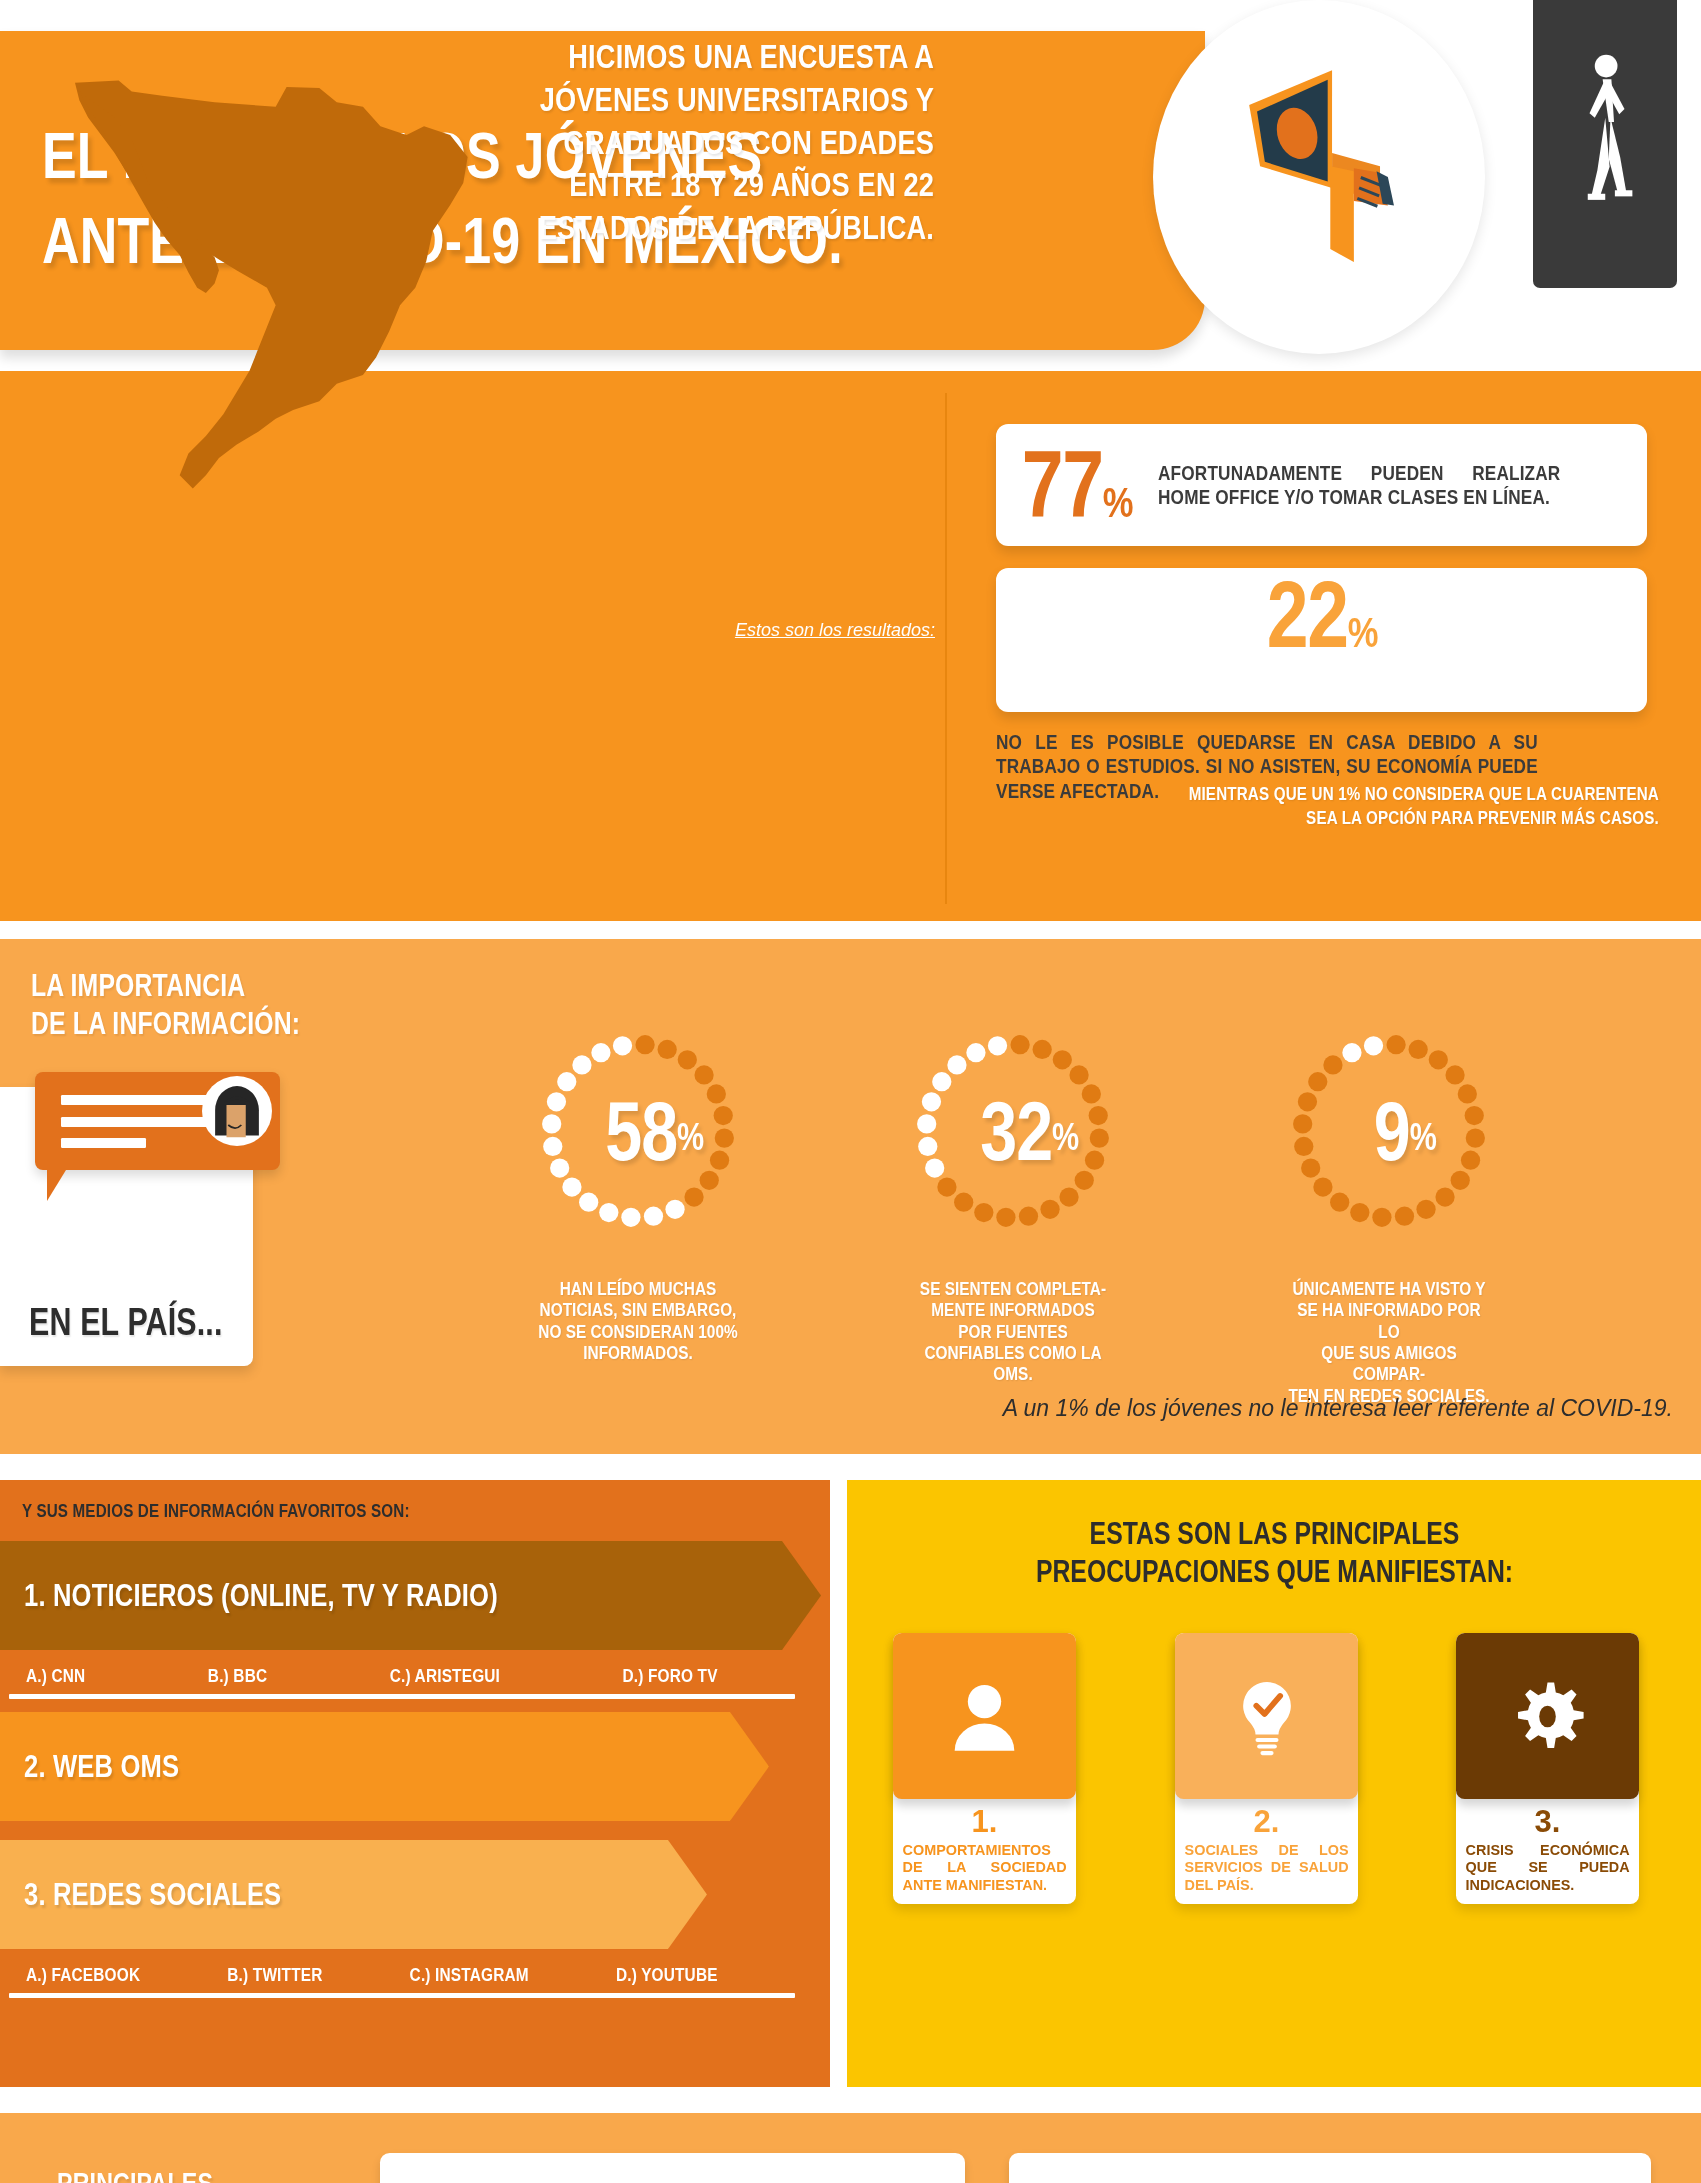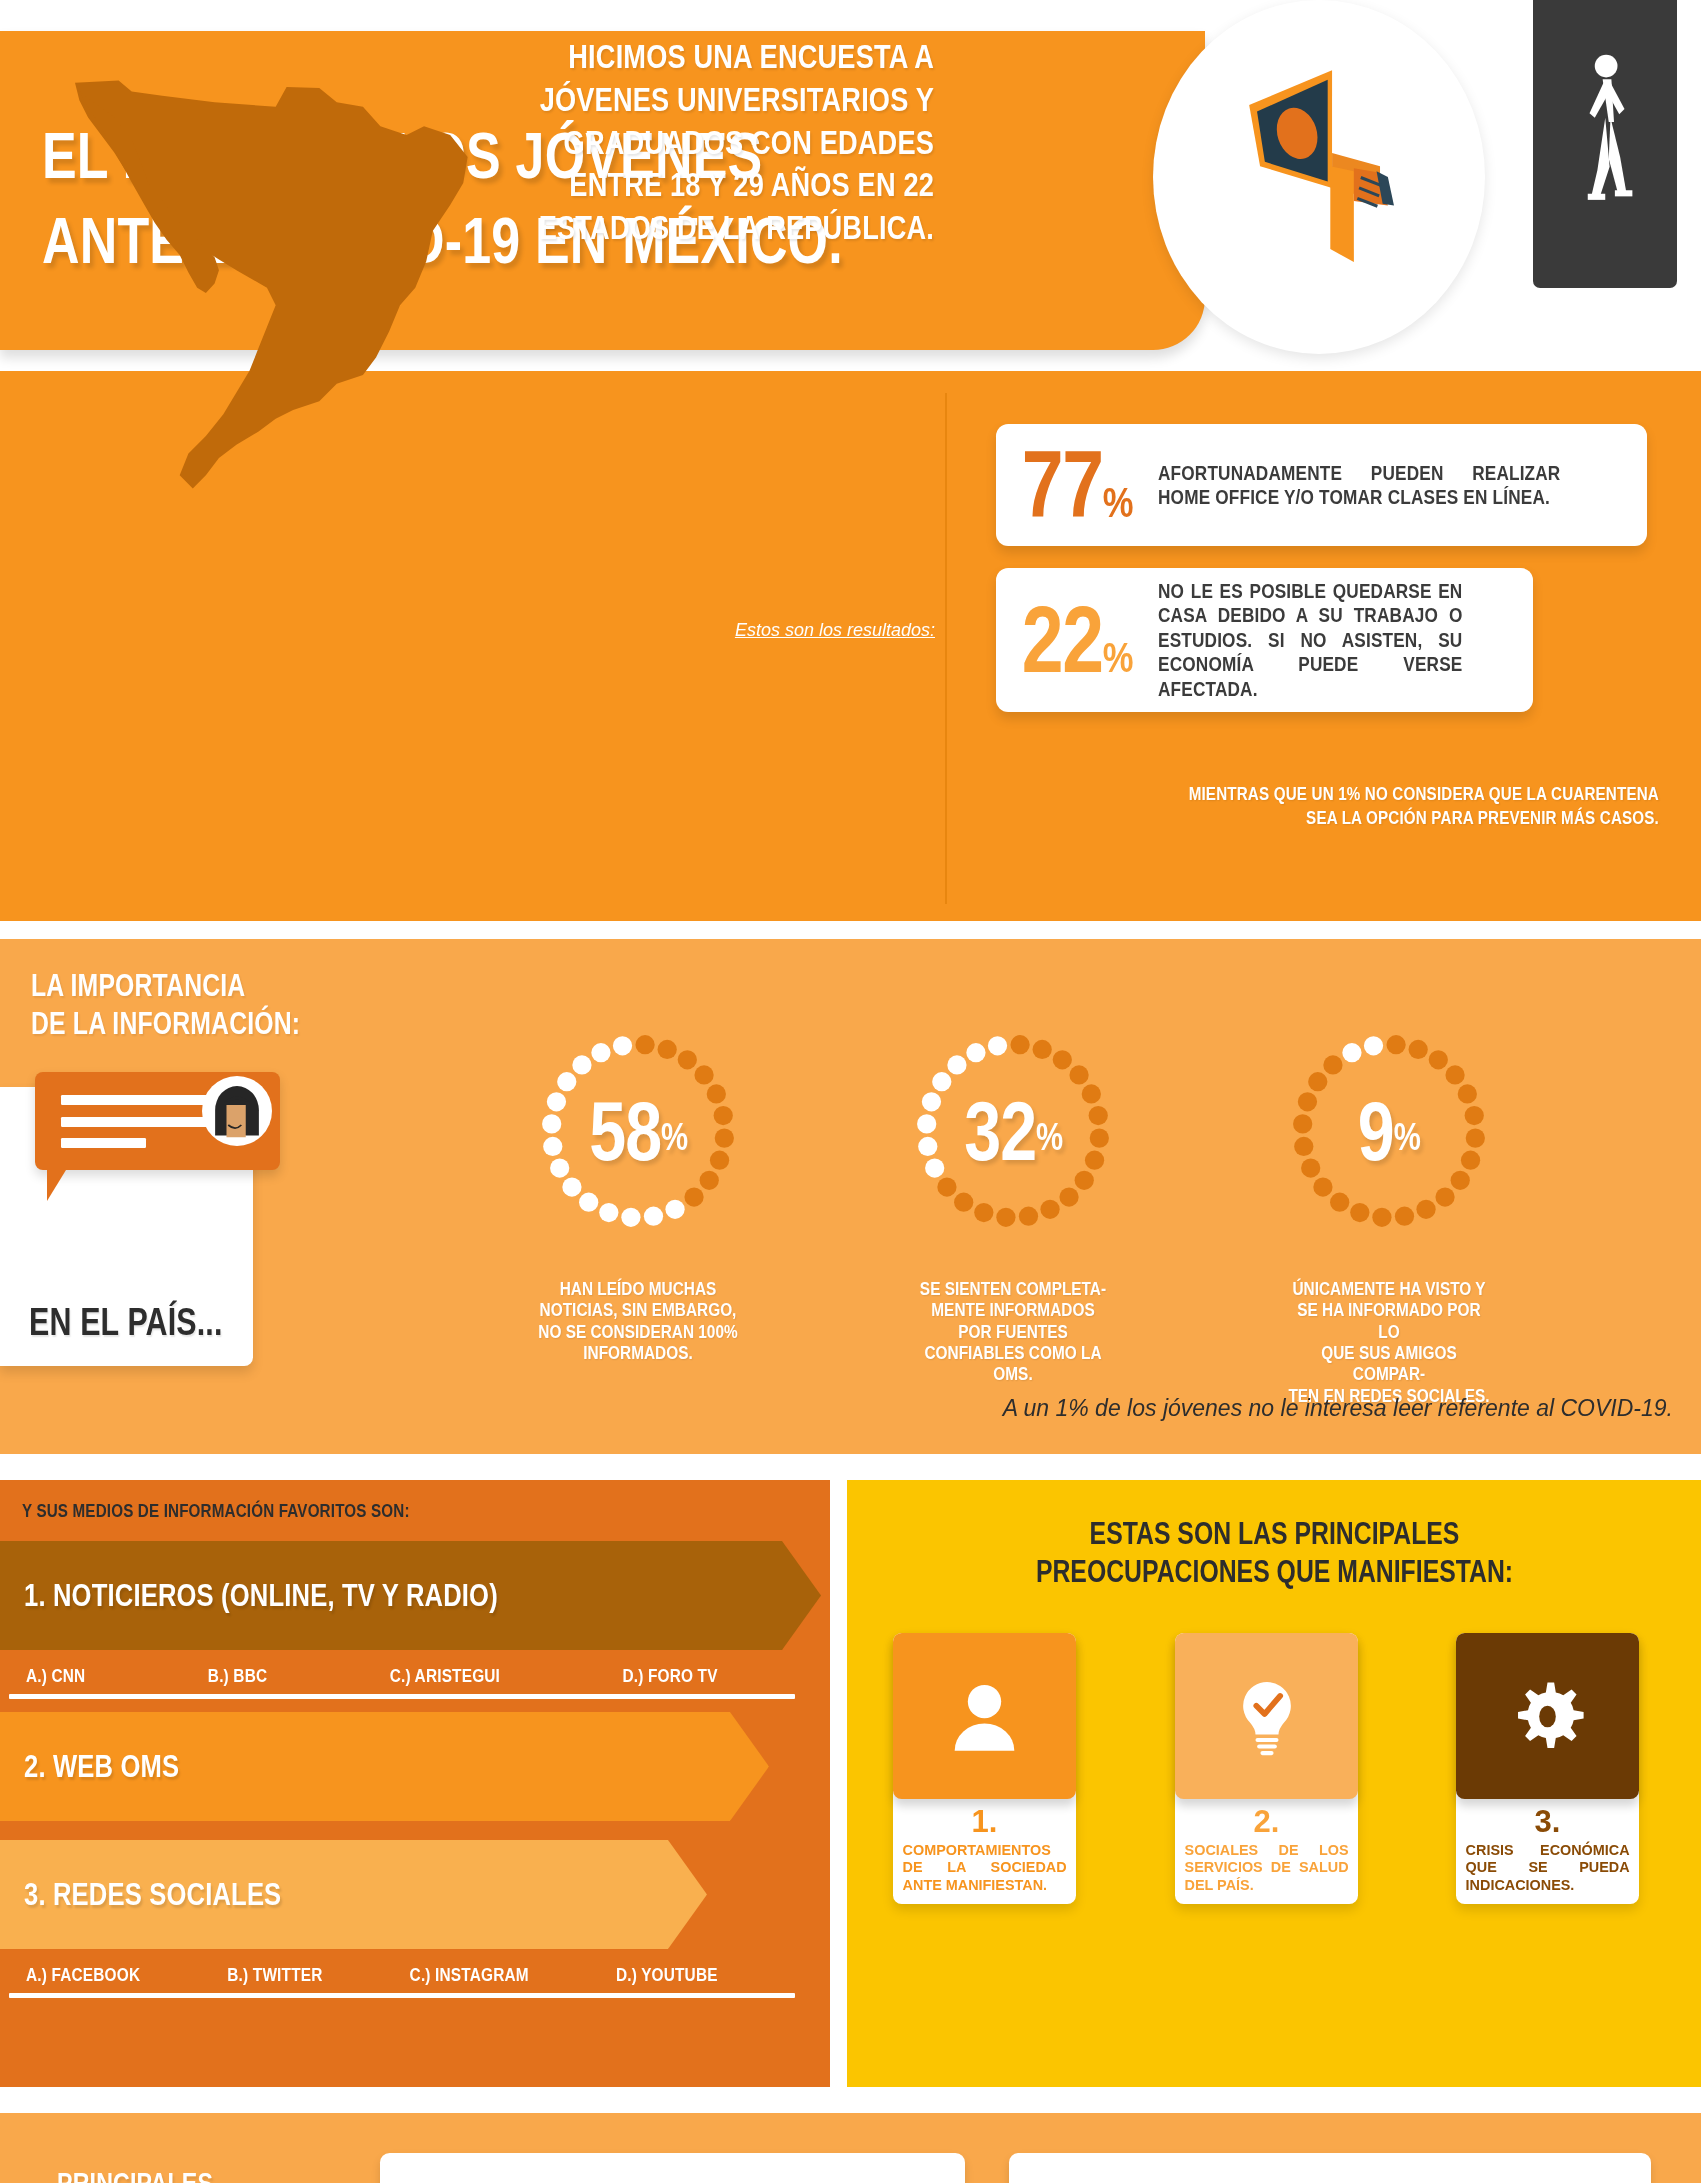--- a/index.html
+++ b/index.html
@@ -130,21 +130,21 @@
     border-radius:50%; overflow:hidden;
   }
   .pais {
     position: absolute; left: 29px; top: 345px;
     color: #2d2d2d; font-size: 38px;
     text-shadow: 1.3px 1.7px 1.7px rgba(0,0,0,0.10);
   }
 
   .donut { position: absolute; }
   .donut .num {
-    position: absolute; left: 0; top: 0; width: 100%; height: 100%;
+    position: absolute; left: 16px; top: 0; width: 100%; height: 100%;
     display: flex; align-items: center; justify-content: center;
     color: #ffffff; font-size: 83px; line-height:1;
     font-family: "Liberation Sans Narrow","Liberation Sans",sans-serif; font-weight: 700;
     text-shadow: 3.5px 3.9px 4.4px rgba(0,0,0,0.12); letter-spacing: -1.3px;
   }
   .donut .num em { font-size: 0.46em; font-style: normal; align-self: center; padding-top: 11.4px; }
   .dcap {
     position: absolute; color: #ffffff; font-size: 17.5px; line-height: 1.22; text-align: center;
     text-shadow: 0.9px 1.3px 1.7px rgba(0,0,0,0.10);
   }
@@ -285,21 +285,21 @@
   </div>
   <div class="survey-sub" style="top:620px; left:437px;">Estos son los resultados:</div>
 
   <div class="vdivider"></div>
 
   <div class="statcard" style="left:996px; top:424px; width:651px; height:122px;">
     <div class="pct"><span class="cond-c" style="display:inline-block;color:#e2711c;"><span>77</span><em>%</em></span></div>
     <div class="txt cond" style="transform:scaleX(0.86);transform-origin:left center;">AFORTUNADAMENTE PUEDEN REALIZAR HOME OFFICE Y/O TOMAR CLASES EN LÍNEA.</div>
   </div>
 
-  <div class="statcard" style="left:996px; top:568px; width:537px; height:144px;">
+  <div class="statcard" style="left:996px; top:568px; width:651px; height:144px;flex-direction:column;">
     <div class="pct"><span class="cond-c" style="display:inline-block;color:#f9a33a;"><span>22</span><em>%</em></span></div>
     <div class="txt cond" style="transform:scaleX(0.86);transform-origin:left center;">NO LE ES POSIBLE QUEDARSE EN CASA DEBIDO A SU TRABAJO O ESTUDIOS. SI NO ASISTEN, SU ECONOMÍA PUEDE VERSE AFECTADA.</div>
   </div>
 
   <div class="mientras cond" style="transform-origin:right center;">
     <span>MIENTRAS QUE UN 1% NO CONSIDERA QUE LA CUARENTENA</span>
     <span>SEA LA OPCIÓN PARA PREVENIR MÁS CASOS.</span>
   </div>
 
   <div class="sec3"></div>

